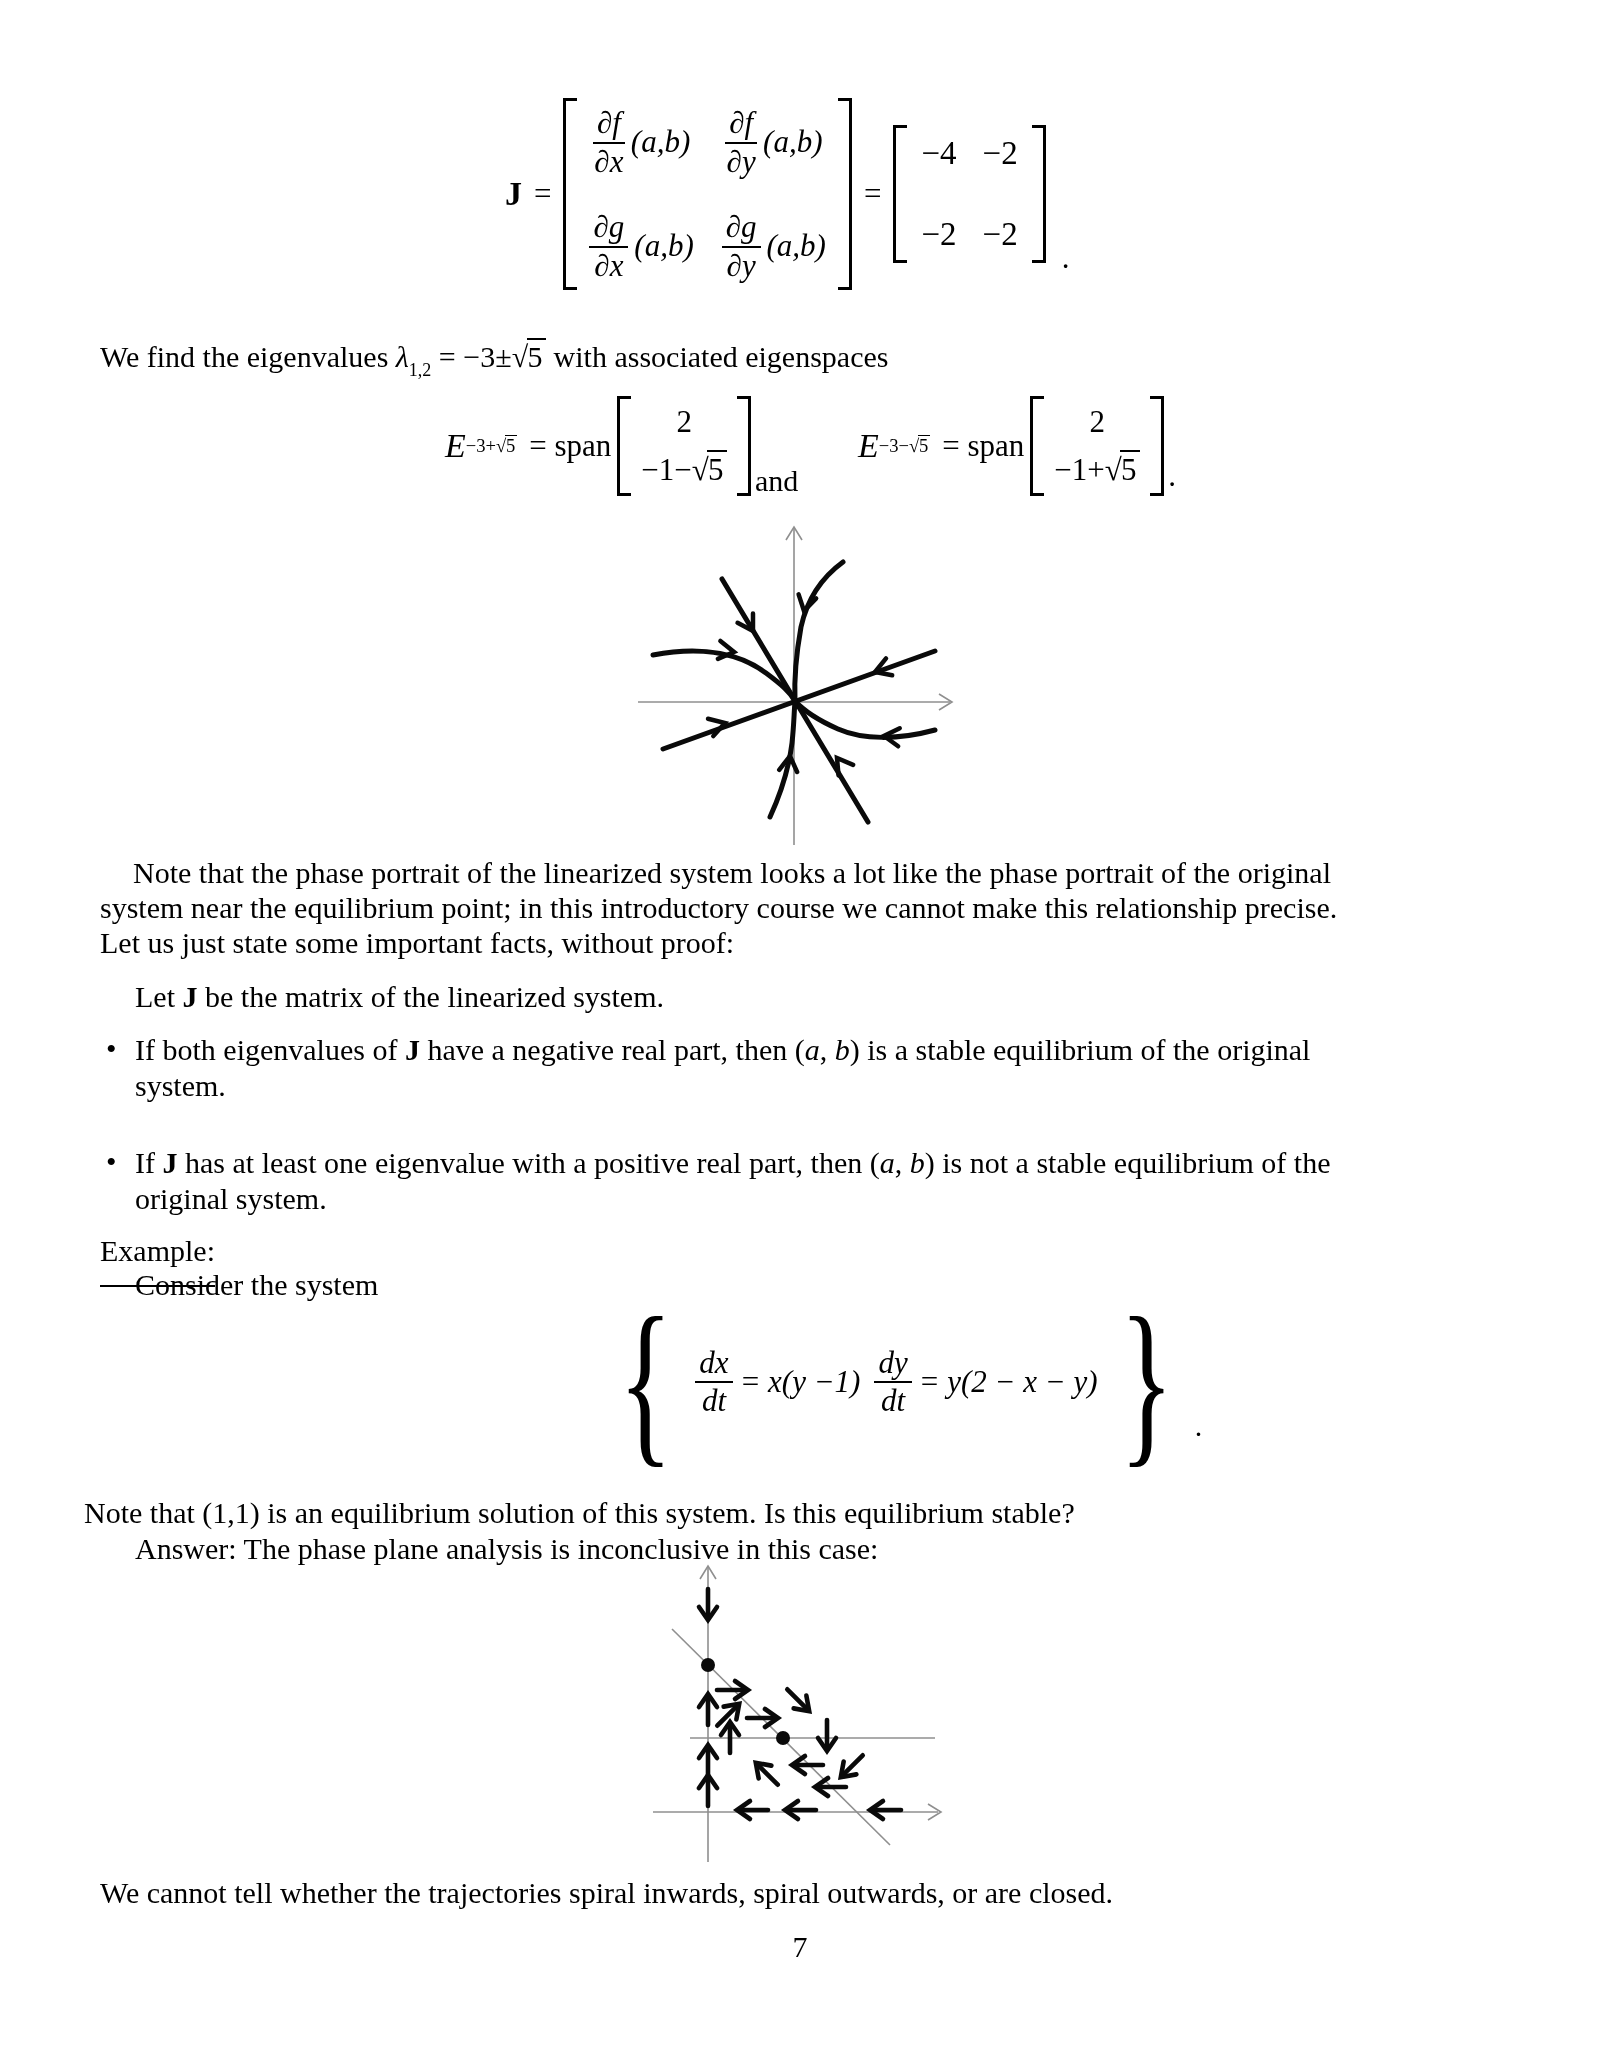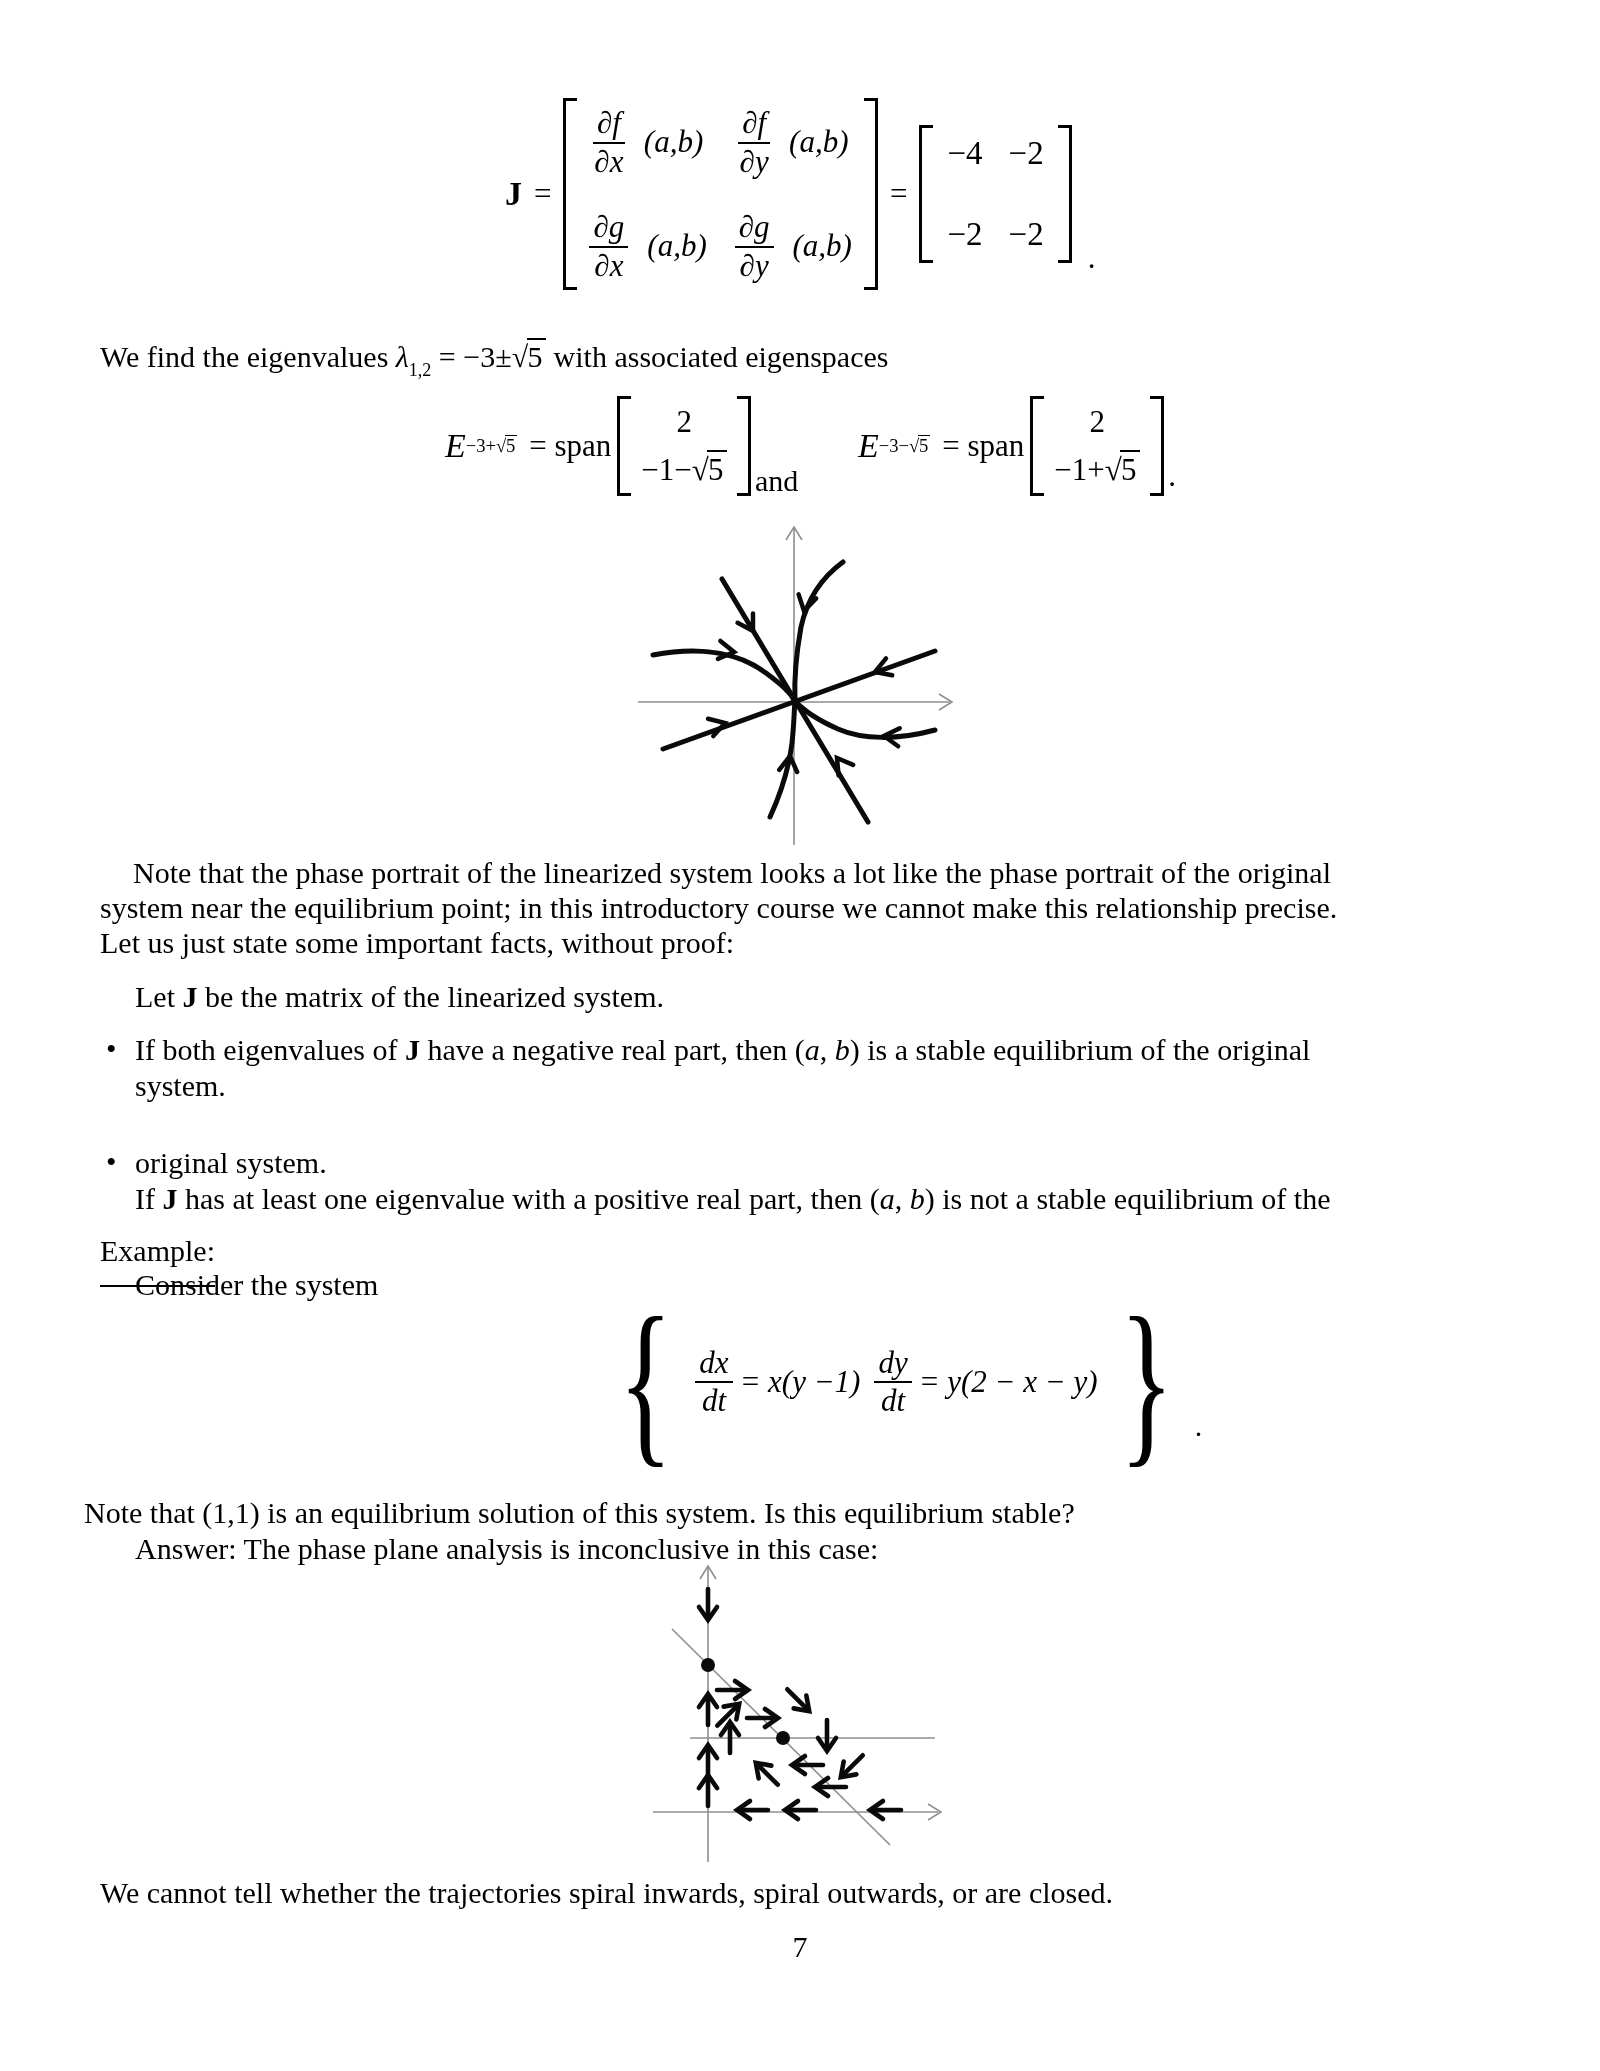--- a/index.html
+++ b/index.html
@@ -21,21 +21,21 @@
   .brk{width:11px;flex:none;}
   .brk.l{border-left:3px solid #000;border-top:3px solid #000;border-bottom:3px solid #000;}
   .brk.r{border-right:3px solid #000;border-top:3px solid #000;border-bottom:3px solid #000;}
   .jgrid{display:grid;grid-template-columns:auto auto;column-gap:28px;row-gap:32px;
          padding:8px 12px;align-items:center;justify-items:center;}
   .ngrid{display:grid;grid-template-columns:auto auto;column-gap:26px;row-gap:44px;
          padding:10px 14px;font-size:33px;justify-items:center;align-items:center;}
   .vgrid{display:grid;grid-template-rows:auto auto;row-gap:10px;padding:8px 10px;
          justify-items:center;font-size:31px;}
   .cell{display:inline-flex;align-items:center;}
-  .cell .arg{margin-left:19px;}
+  .cell .arg{margin-left:6px;}
   .endp{align-self:flex-end;margin-left:4px;}
   .brace{font-size:182px;line-height:0.92;transform:scaleX(0.62);font-weight:400;}
   .syscol{display:flex;flex-direction:row;gap:14px;margin:0 6px;}
   .syseq{display:inline-flex;align-items:center;gap:9px;font-size:31px;}
   .heading-underline{display:inline-block;border-bottom:2.5px solid #000;padding-bottom:17px;}
   .para{line-height:35px;width:1430px;}
   .btext{line-height:36px;width:1360px;}
 </style>
 </head>
 <body>
@@ -166,22 +166,22 @@
   </div>
 
   <div class="abs" style="left:106px;top:1032px">•</div>
   <div class="abs btext" style="left:135px;top:1032px">
     <div><span>If both eigenvalues of </span><span class="bf">J</span><span> have a negative real part, then (</span><span class="it">a</span><span>, </span><span class="it">b</span><span>) is a stable equilibrium of the original</span></div>
     <div>system.</div>
   </div>
 
   <div class="abs" style="left:106px;top:1145px">•</div>
   <div class="abs btext" style="left:135px;top:1145px">
+    <div><span>If </span><span class="bf">J</span><span> has at least one eigenvalue with a positive real part, then (</span><span class="it">a</span><span>, </span><span class="it">b</span><span>) is not a stable equilibrium of the</span></div>
     <div>original system.</div>
-    <div><span>If </span><span class="bf">J</span><span> has at least one eigenvalue with a positive real part, then (</span><span class="it">a</span><span>, </span><span class="it">b</span><span>) is not a stable equilibrium of the</span></div>
   </div>
 
   <div class="abs" style="left:100px;top:1234px">
     <span class="heading-underline">Example:</span>
   </div>
   <div class="abs" style="left:135px;top:1268px">Consider the system</div>
 
   <div class="abs mrow" style="left:602px;top:1298px">
     <span class="brace">{</span>
     <span class="syscol">

